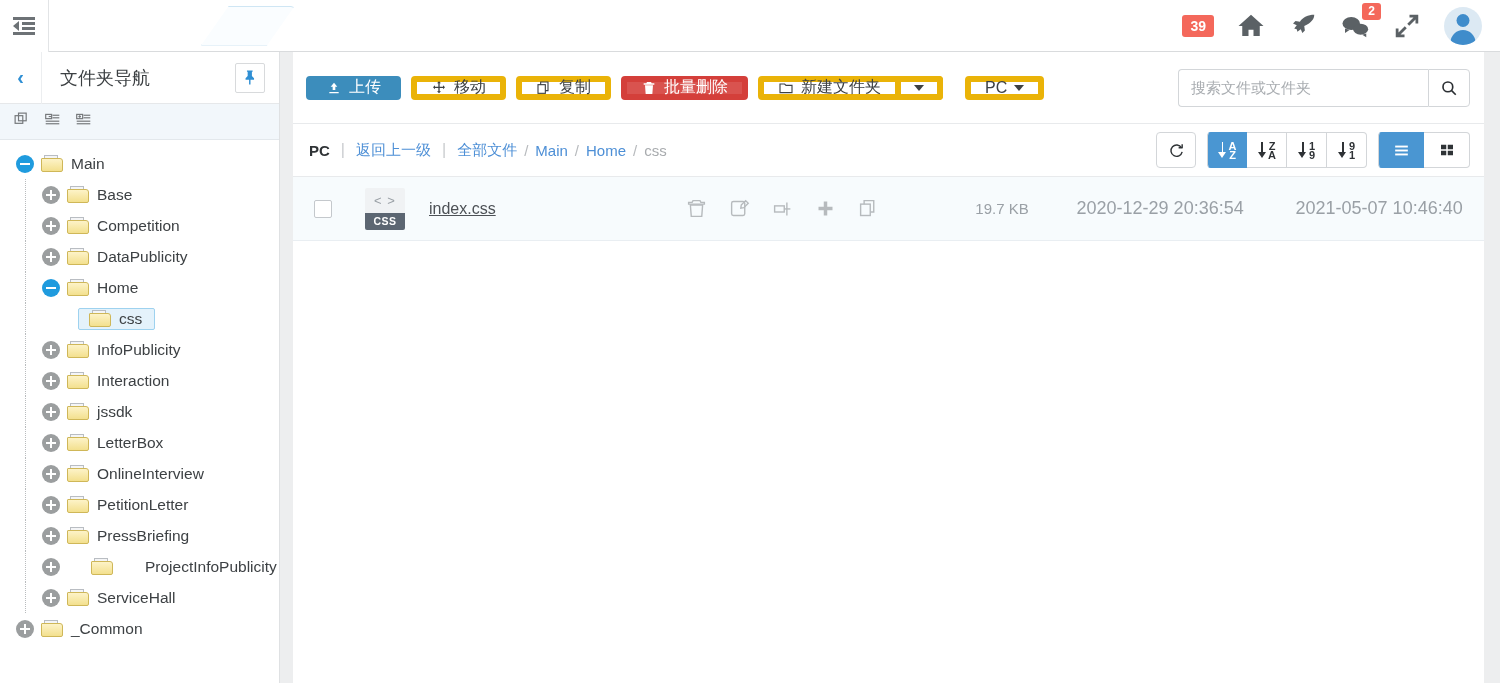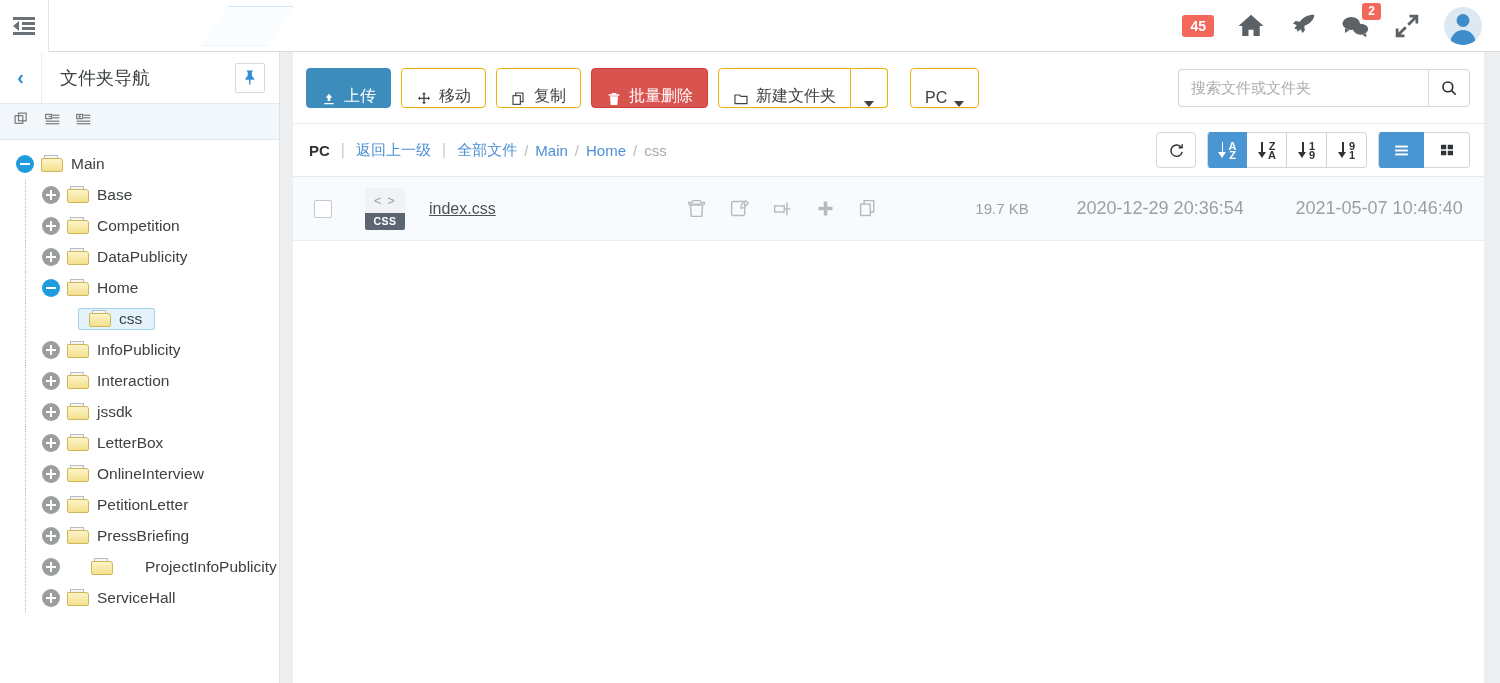--- a/index.html
+++ b/index.html
@@ -153,22 +153,22 @@
   
   .content {
     position: absolute; left: 293px; top: 52px; width: 1191px; height: 631px;
     background: #fff;
   }
   .cbar {
     height: 72px; display: flex; align-items: center;
     padding: 0 14px 0 13px; border-bottom: 1px solid #e8eaec;
   }
   .btn {
-    height: 40px; border: 1px solid #eab308; background: #fff; border-radius: 4px;
-    font-size: 16px; color: #3d4144; display: inline-flex; align-items: flex-end;
+    height: 24px; border: 6px solid #eab308; background: #fff; border-radius: 4px;
+    font-size: 16px; color: #3d4144; display: inline-flex; align-items: center;
     gap: 7px; padding: 0 14px; cursor: pointer; white-space: nowrap;
     font-family: "Liberation Sans", sans-serif;
   }
   .btn.primary { background: #3c8dbc; border-color: #3c8dbc; color: #fff; }
   .btn.danger  { background: #d9534f; border-color: #d43f3a; color: #fff; }
   .btn + .btn { margin-left: 10px; }
   .btn svg { width: 16px; height: 16px; }
   .btn .caret {
     width: 0; height: 0; border-left: 5px solid transparent;
     border-right: 5px solid transparent; border-top: 6px solid currentColor;
@@ -272,21 +272,21 @@
         <i></i>
         <span class="ham-arrow"></span>
     </div>
   </div>
 
   <div class="tabs-area">
     <div class="tab-ghost"></div>
   </div>
 
   <div class="top-right">
-    <span class="badge-sq">45</span>
+    <span class="badge-sq">39</span>
 
     <span class="ticon">
       <svg viewBox="0 0 24 24">
           <path d="M12 3L2 12h3v8h5v-5h4v5h5v-8h3L12 3z"></path>
         </svg>
     </span>
 
     <span class="ticon">
       <svg viewBox="0 0 24 24">
           <path d="M21 3c-5 0-9 2-11.5 5.5L6 8l-2 2 3 1.3L5 14l2 .5.5 2 2.7-2 1.3 3 2-2-.5-3.5C19 9.5 21 6 21 3z"></path>
@@ -545,20 +545,32 @@
         <span class="toggle plus"></span>
         <span class="folder">
   <span class="paper">
             <i></i>
             <i></i>
             <i></i>
           </span>
           <span class="back"></span>
         </span>
         <span class="tlabel">ServiceHall</span>
+      </div>
+      <div class="tnode" style="padding-left: 16px;">
+        <span class="toggle plus"></span>
+        <span class="folder">
+  <span class="paper">
+            <i></i>
+            <i></i>
+            <i></i>
+          </span>
+          <span class="back"></span>
+        </span>
+        <span class="tlabel">_Common</span>
       </div>
     </div>
 </div>
 
 <div class="content">
 
   <div class="cbar">
     <button class="btn primary">
       <svg viewBox="0 0 24 24" fill="#fff">
           <path d="M12 4l5 6h-3v5h-4v-5H7l5-6zM5 18h14v2H5z"></path>

